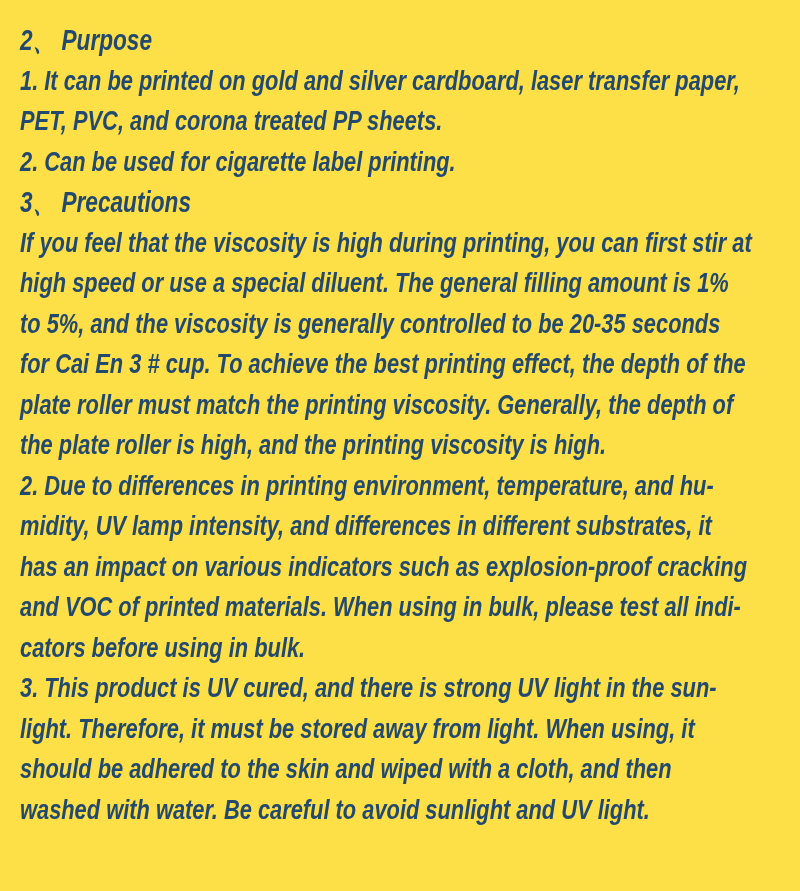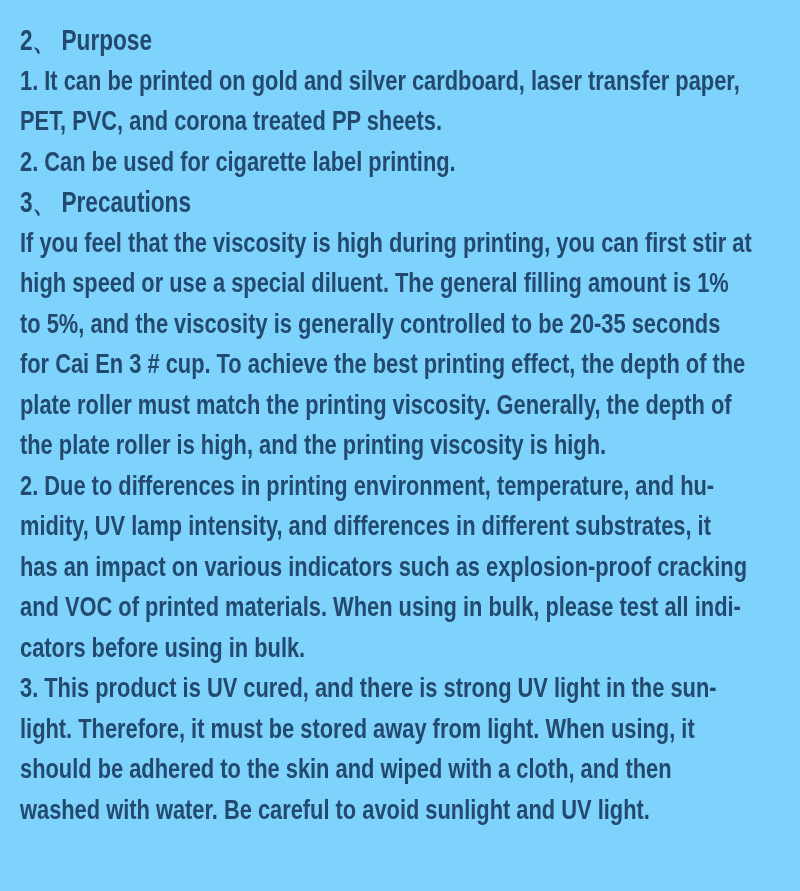--- a/index.html
+++ b/index.html
@@ -10,21 +10,22 @@
   body {
     width: 800px;
     height: 891px;
     overflow: hidden;
   }
   main[data-name="document-page"] {
     box-sizing: border-box;
     width: 800px;
     height: 891px;
     padding: 20px 0 0 20px;
-    background: #7dd3fc;
+    background: #fde047;
+    font-style: italic;
   }
   .line {
     margin: 0;
     font-family: "Liberation Sans", "DejaVu Sans", sans-serif;
     font-weight: bold;
     font-size: 28px;
     line-height: 40.5px;
     color: #24496e;
     white-space: pre;
     transform: scaleX(0.78);

